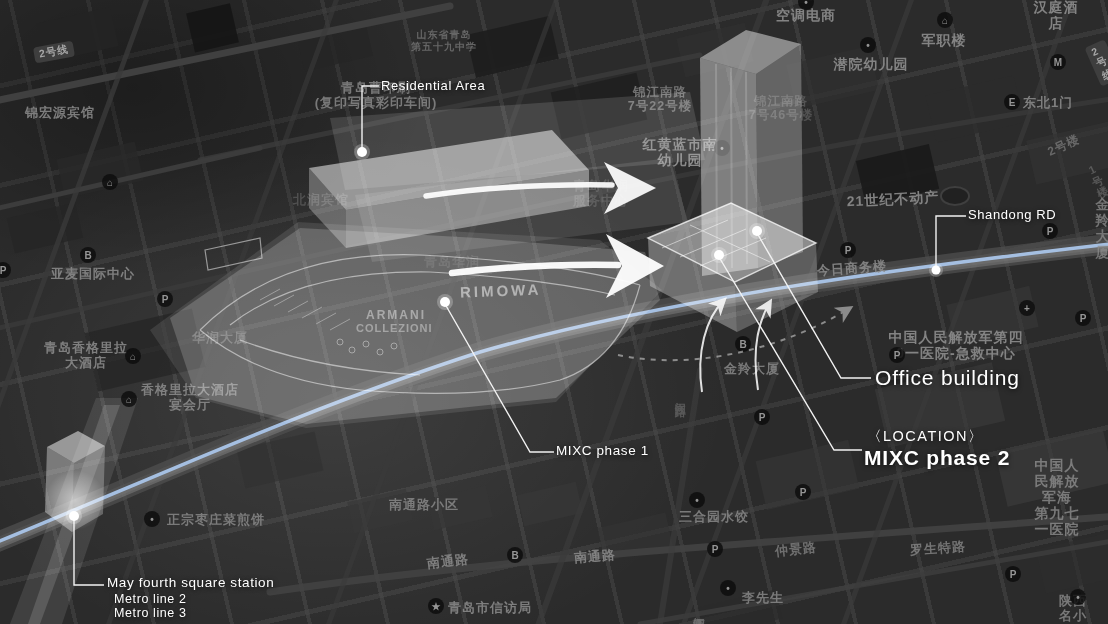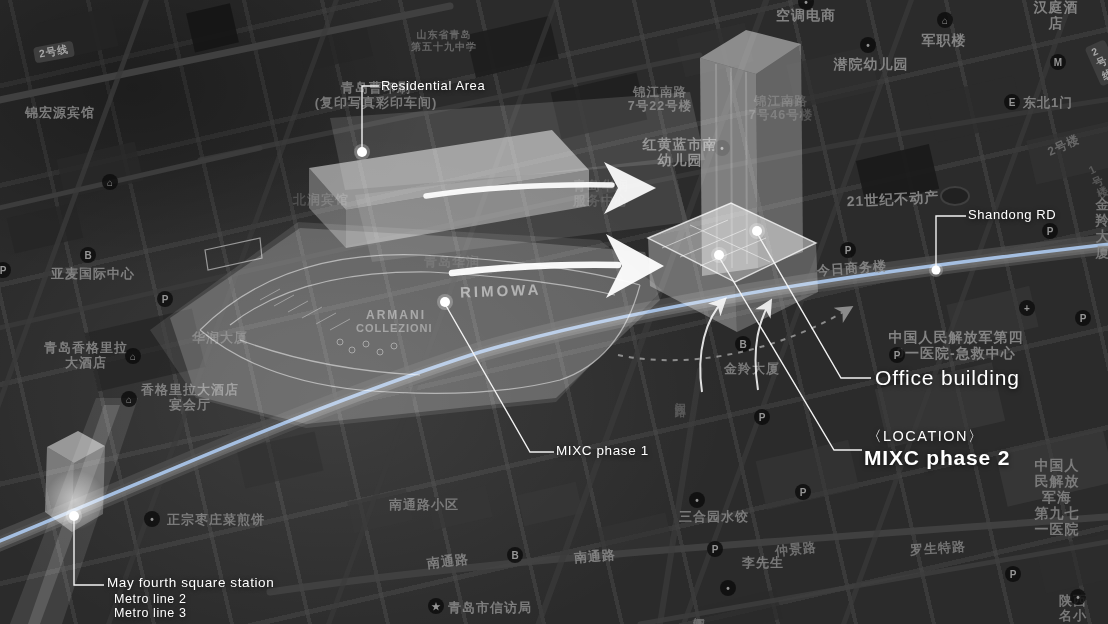--- a/index.html
+++ b/index.html
@@ -141,21 +141,21 @@
 宴会厅</div>
       <div class="map-label" style="left: 752px; top: 369px; font-size: 13px; opacity: 0.8; transform: translate(-50%, -50%);">金羚大厦</div>
       <div class="map-label" style="left: 216px; top: 520px; font-size: 13px; opacity: 0.8; transform: translate(-50%, -50%);">正宗枣庄菜煎饼</div>
       <div class="map-label" style="left: 424px; top: 505px; font-size: 13px; opacity: 0.8; transform: translate(-50%, -50%);">南通路小区</div>
       <div class="map-label" style="left: 448px; top: 562px; font-size: 13px; opacity: 0.85; transform: translate(-50%, -50%) rotate(-7deg);">南通路</div>
       <div class="map-label" style="left: 595px; top: 557px; font-size: 13px; opacity: 0.85; transform: translate(-50%, -50%) rotate(-5deg);">南通路</div>
       <div class="map-label" style="left: 490px; top: 608px; font-size: 13px; opacity: 0.85; transform: translate(-50%, -50%);">青岛市信访局</div>
       <div class="map-label" style="left: 714px; top: 517px; font-size: 13px; opacity: 0.8; transform: translate(-50%, -50%);">三合园水饺</div>
       <div class="map-label" style="left: 796px; top: 550px; font-size: 13px; opacity: 0.7; transform: translate(-50%, -50%) rotate(-6deg);">仲景路</div>
       <div class="map-label" style="left: 938px; top: 549px; font-size: 13px; opacity: 0.75; transform: translate(-50%, -50%) rotate(-4deg);">罗生特路</div>
-      <div class="map-label" style="left: 763px; top: 563px; font-size: 13px; opacity: 0.8; transform: translate(-50%, -50%);">李先生</div>
+      <div class="map-label" style="left: 763px; top: 598px; font-size: 13px; opacity: 0.8; transform: translate(-50%, -50%);">李先生</div>
       <div class="map-label" style="left: 1057px; top: 497px; font-size: 14px; opacity: 0.8; transform: translate(-50%, -50%);">中国人民解放军海
 第九七一医院</div>
       <div class="map-label" style="left: 1073px; top: 616px; font-size: 13px; opacity: 0.8; transform: translate(-50%, -50%);">陕西名小吃</div>
       <div class="map-label vertical" style="left: 698px; top: 610px; font-size: 12px; opacity: 0.6; transform: translate(-50%, -50%);">闽江路</div>
       <div class="map-label vertical" style="left: 680px; top: 396px; font-size: 11px; opacity: 0.45; transform: translate(-50%, -50%);">闽江路</div>
       <div class="map-label" style="left: 601px; top: 194px; font-size: 13px; opacity: 0.5; color: rgb(107, 107, 107); transform: translate(-50%, -50%);">青岛华润
 服务中心</div>
       <div class="map-label" style="left: 452px; top: 230px; font-size: 13px; opacity: 0.4; color: rgb(107, 107, 107); transform: translate(-50%, -50%); margin-top: 32px;">青岛华润</div>
       <div class="map-label" style="left: 321px; top: 200px; font-size: 13px; opacity: 0.7; color: rgb(95, 95, 95); transform: translate(-50%, -50%);">北润宾馆</div>
       <div class="map-icon" style="left: 165px; top: 299px;">P</div>

